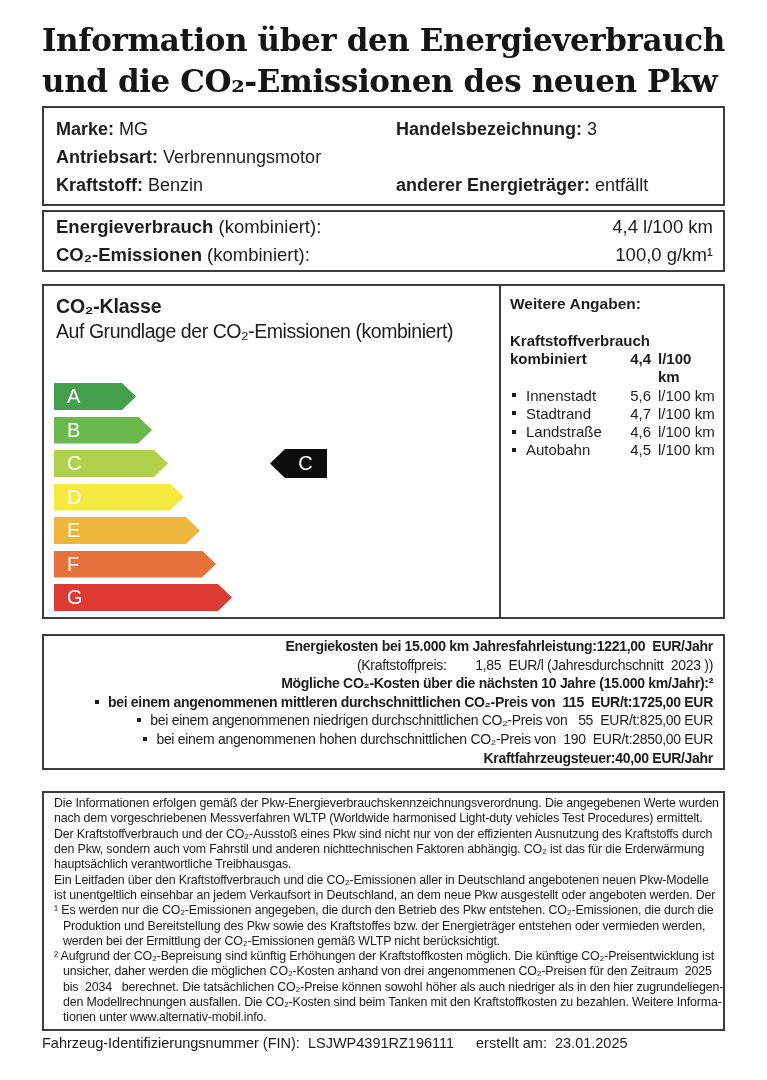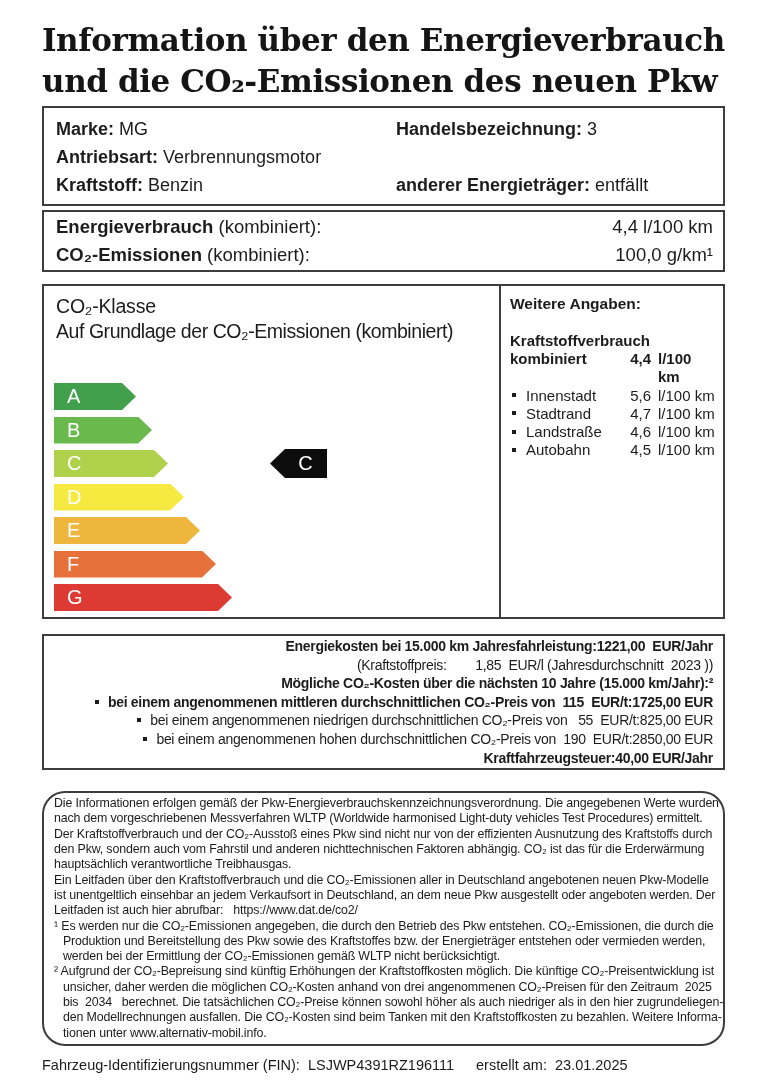--- a/index.html
+++ b/index.html
@@ -16,21 +16,21 @@
   .vbox { margin-bottom:4px; padding:7px 12px 5px 12px; display:grid; grid-template-columns:340px 1fr; }
   .vbox .line { font-size:18px; line-height:28px; white-space:nowrap; }
   .lbl { font-weight:bold; }
 
   
   .cbox { margin-bottom:12px; padding:1px 10px 1px 12px; }
   .cbox .row { display:flex; justify-content:space-between; font-size:18.5px; line-height:28px; }
 
   
   .klassebox { position:relative; height:335px; margin-bottom:15px; }
-  .k-head { position:absolute; left:12px; top:9px; font-size:19.5px; font-weight:normal; letter-spacing:-0.2px; }
+  .k-head { position:absolute; left:12px; top:9px; font-size:19.5px; font-weight:bold; letter-spacing:-0.2px; }
   .k-sub  { position:absolute; left:12px; top:34px; font-size:19.5px; letter-spacing:-0.45px; white-space:nowrap; }
   .divider { position:absolute; left:455px; top:0; bottom:0; width:2px; background:#3d3d3d; }
   .arrows { position:absolute; left:10px; top:97px; display:flex; flex-direction:column; gap:6.5px; }
   .arrow { height:27px; color:#fff; font-size:20px; line-height:27px; padding-left:13px;
            clip-path:polygon(0 0, calc(100% - 14px) 0, 100% 50%, calc(100% - 14px) 100%, 0 100%); }
   .marker { position:absolute; left:226px; top:163px; width:57px; height:29px; color:#fff;
             font-size:20px; line-height:29px; text-align:center; padding-left:14px;
             clip-path:polygon(0 50%, 15px 0, 100% 0, 100% 100%, 15px 100%); }
 
   
@@ -44,21 +44,21 @@
   .sq { display:inline-block; width:4px; height:4px; background:#1c1c1c; vertical-align:middle; margin:0 10px 3px 2px; }
 
   
   .ebox { margin-bottom:21px; padding:1px 10px; font-size:14px; letter-spacing:-0.3px; }
   .ebox .row { display:flex; justify-content:flex-end; line-height:18.6px; white-space:pre; }
   .ebox .b { font-weight:bold; }
   .ebox .bullet { padding-left:2px; }
   .ebox .bullet .sq { margin-right:9px; }
 
   
-  .fbox { margin-bottom:9px; padding:3px 10px; font-size:12.4px; letter-spacing:-0.15px; overflow:hidden;border-radius:23px; }
+  .fbox { margin-bottom:2px; padding:3px 10px; font-size:12.4px; letter-spacing:-0.15px; overflow:hidden; }
   .fbox .fl { line-height:15.3px; white-space:pre; }
   .fbox .indent { padding-left:9px; }
 
   .footer { position:relative; font-size:14.5px; line-height:20px; }
   .footer .fin { white-space:pre; }
   .footer .created { position:absolute; left:434px; top:0; white-space:pre; }
 </style>
 </head>
 <body>
 
@@ -189,21 +189,20 @@
   </div>
 
   <div class="box fbox">
     <div class="fl">Die Informationen erfolgen gemäß der Pkw-Energieverbrauchskennzeichnungsverordnung. Die angegebenen Werte wurden</div>
     <div class="fl">nach dem vorgeschriebenen Messverfahren WLTP (Worldwide harmonised Light-duty vehicles Test Procedures) ermittelt.</div>
     <div class="fl">Der Kraftstoffverbrauch und der CO₂-Ausstoß eines Pkw sind nicht nur von der effizienten Ausnutzung des Kraftstoffs durch</div>
     <div class="fl">den Pkw, sondern auch vom Fahrstil und anderen nichttechnischen Faktoren abhängig. CO₂ ist das für die Erderwärmung</div>
     <div class="fl">hauptsächlich verantwortliche Treibhausgas.</div>
     <div class="fl">Ein Leitfaden über den Kraftstoffverbrauch und die CO₂-Emissionen aller in Deutschland angebotenen neuen Pkw-Modelle</div>
     <div class="fl">ist unentgeltlich einsehbar an jedem Verkaufsort in Deutschland, an dem neue Pkw ausgestellt oder angeboten werden. Der</div>
-    <div class="fl">Leitfaden ist auch hier abrufbar:   https://www.dat.de/co2/</div>
     <div class="fl">¹ Es werden nur die CO₂-Emissionen angegeben, die durch den Betrieb des Pkw entstehen. CO₂-Emissionen, die durch die</div>
     <div class="fl indent">Produktion und Bereitstellung des Pkw sowie des Kraftstoffes bzw. der Energieträger entstehen oder vermieden werden,</div>
     <div class="fl indent">werden bei der Ermittlung der CO₂-Emissionen gemäß WLTP nicht berücksichtigt.</div>
     <div class="fl">² Aufgrund der CO₂-Bepreisung sind künftig Erhöhungen der Kraftstoffkosten möglich. Die künftige CO₂-Preisentwicklung ist</div>
     <div class="fl indent">unsicher, daher werden die möglichen CO₂-Kosten anhand von drei angenommenen CO₂-Preisen für den Zeitraum  2025</div>
     <div class="fl indent">bis  2034   berechnet. Die tatsächlichen CO₂-Preise können sowohl höher als auch niedriger als in den hier zugrundeliegen-</div>
     <div class="fl indent">den Modellrechnungen ausfallen. Die CO₂-Kosten sind beim Tanken mit den Kraftstoffkosten zu bezahlen. Weitere Informa-</div>
     <div class="fl indent">tionen unter www.alternativ-mobil.info.</div>
   </div>
 

